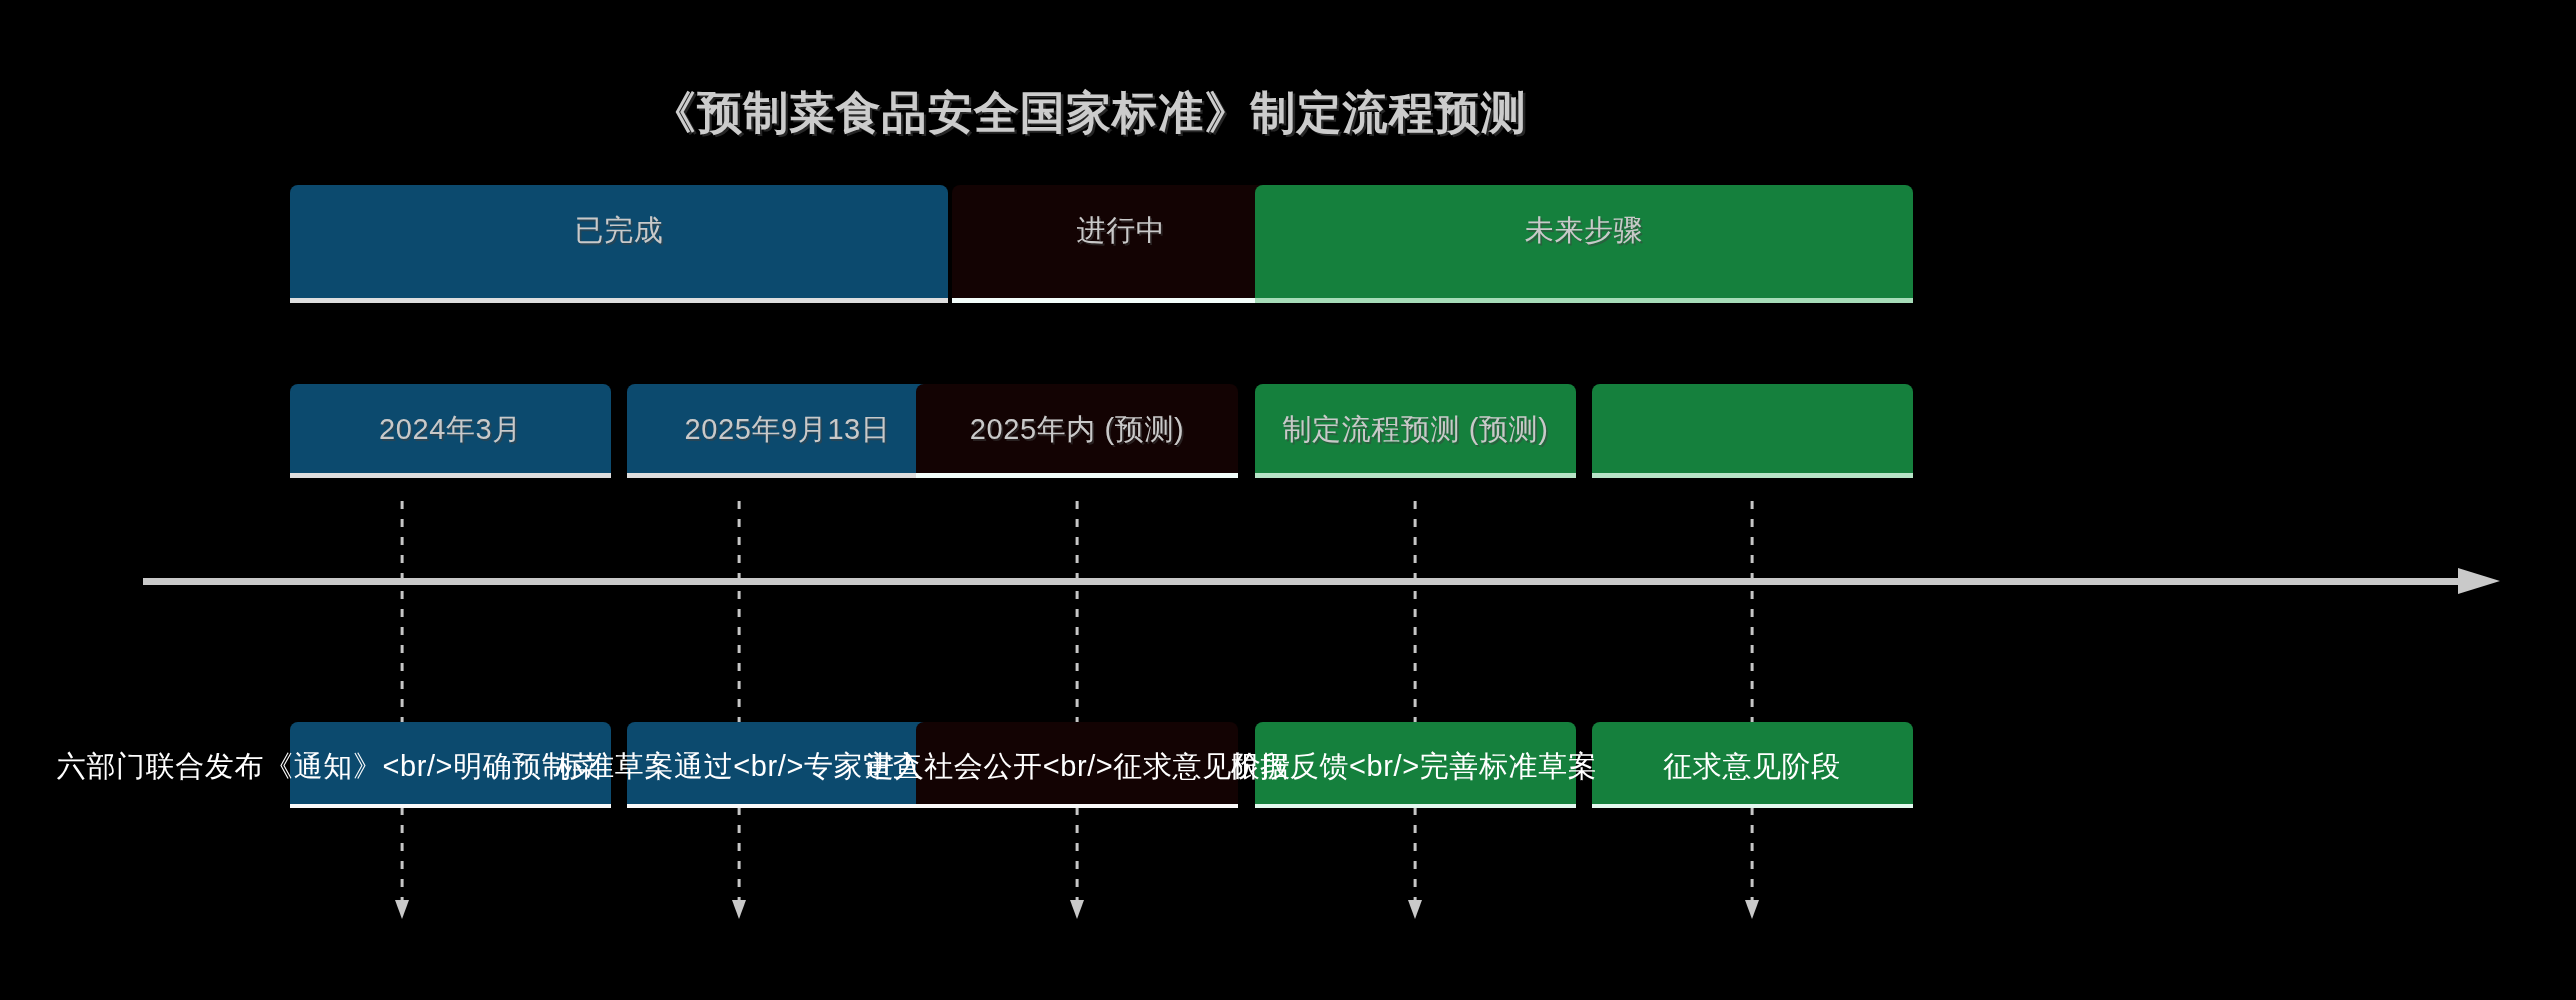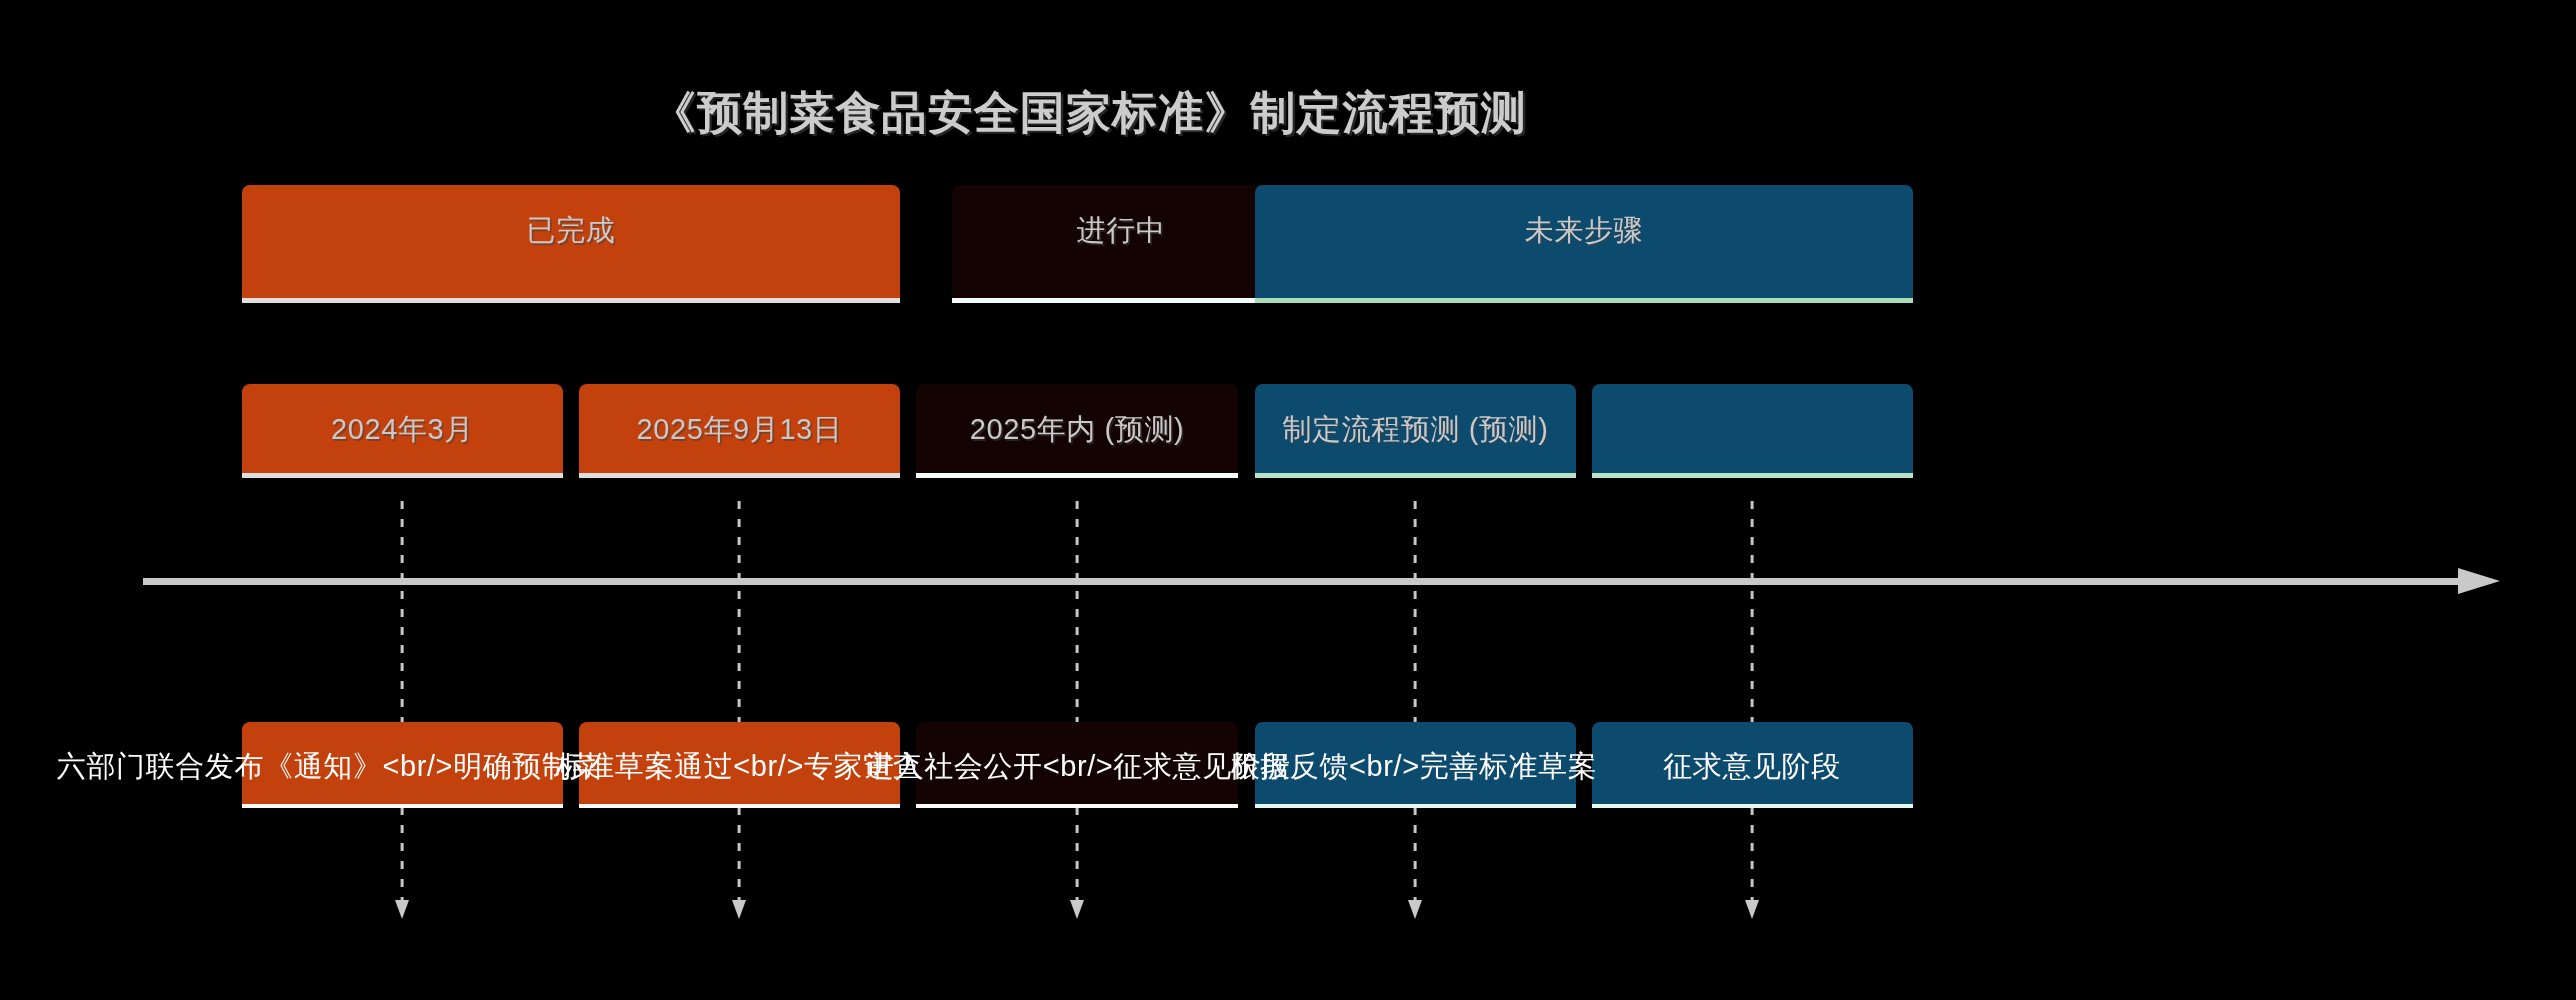--- a/index.html
+++ b/index.html
@@ -47,23 +47,23 @@
 
   
   .row-section { top: 185px; height: 118px; }
   .row-section .lbl { padding-top: 26px; }
   .row-period  { top: 384px; height: 94px; }
   .row-period  .lbl { padding-top: 26px; }
   .row-event   { top: 722px; height: 86px; }
   .row-event   .ul { height: 4.5px; }
 
   
-  .bg-done   { background: #c2410c; }
+  .bg-done   { background: #0c4a6e; margin-left: 48px; }
   .bg-doing  { background: #130303; }
-  .bg-future { background: #0c4a6e; }
+  .bg-future { background: #15803d; }
 
   
   .ul-gray      { background: #dedede; }
   .ul-mintwhite { background: #f2fdfa; }
   .ul-green     { background: #a6dcb8; }
   .ul-ltgreen   { background: #b7e4c7; }
   .ul-white     { background: #fafafa; }
   .ul-ltmint    { background: #e3f9ef; }
 
   

